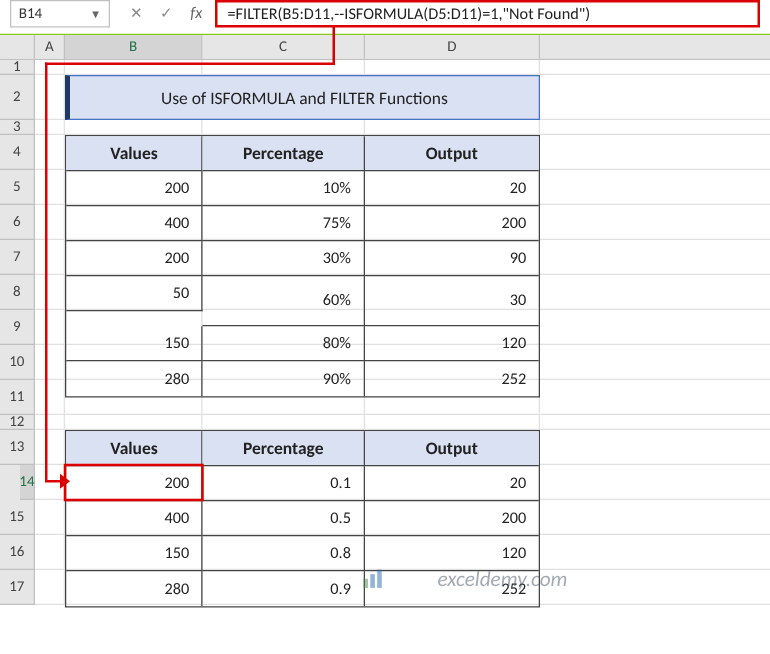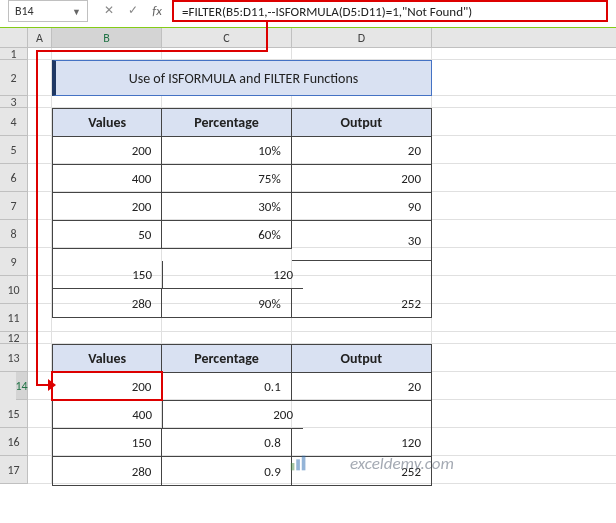--- a/index.html
+++ b/index.html
@@ -214,25 +214,26 @@
           <div class="dtd" style="width:130px;height:28px">75%</div>
           <div class="dtd" style="width:140px;height:28px">200</div>
         </div>
         <div class="dtr">
           <div class="dtd" style="width:110px;height:28px">200</div>
           <div class="dtd" style="width:130px;height:28px">30%</div>
           <div class="dtd" style="width:140px;height:28px">90</div>
         </div>
         <div class="dtr">
           <div class="dtd" style="width:110px;height:28px">50</div>
-          <div class="dtd" style="width:130px;height:28px">60%</div>
+          <div class="dtd" style="width:130px;height:40px">60%</div>
           <div class="dtd" style="width:140px;height:40px">30</div>
         </div>
         <div class="dtr">
           <div class="dtd" style="width:110px;height:28px">150</div>
+          <div class="dtd" style="width:130px;height:28px">80%</div>
           <div class="dtd" style="width:140px;height:28px">120</div>
         </div>
         <div class="dtr">
           <div class="dtd" style="width:110px;height:28px">280</div>
           <div class="dtd" style="width:130px;height:28px">90%</div>
           <div class="dtd" style="width:140px;height:28px">252</div>
         </div>
       </div>
 
     <div class="data-table" id="t2" style="left:24px; top:296px; width:380px;">
@@ -241,20 +242,21 @@
           <div class="dth" style="width:130px;height:28px">Percentage</div>
           <div class="dth" style="width:140px;height:28px">Output</div>
         </div>
         <div class="dtr">
           <div class="dtd" style="width:110px;height:28px">200</div>
           <div class="dtd" style="width:130px;height:28px">0.1</div>
           <div class="dtd" style="width:140px;height:28px">20</div>
         </div>
         <div class="dtr">
           <div class="dtd" style="width:110px;height:28px">400</div>
+          <div class="dtd" style="width:130px;height:28px">0.5</div>
           <div class="dtd" style="width:140px;height:28px">200</div>
         </div>
         <div class="dtr">
           <div class="dtd" style="width:110px;height:28px">150</div>
           <div class="dtd" style="width:130px;height:28px">0.8</div>
           <div class="dtd" style="width:140px;height:28px">120</div>
         </div>
         <div class="dtr">
           <div class="dtd" style="width:110px;height:28px">280</div>
           <div class="dtd" style="width:130px;height:28px">0.9</div>

